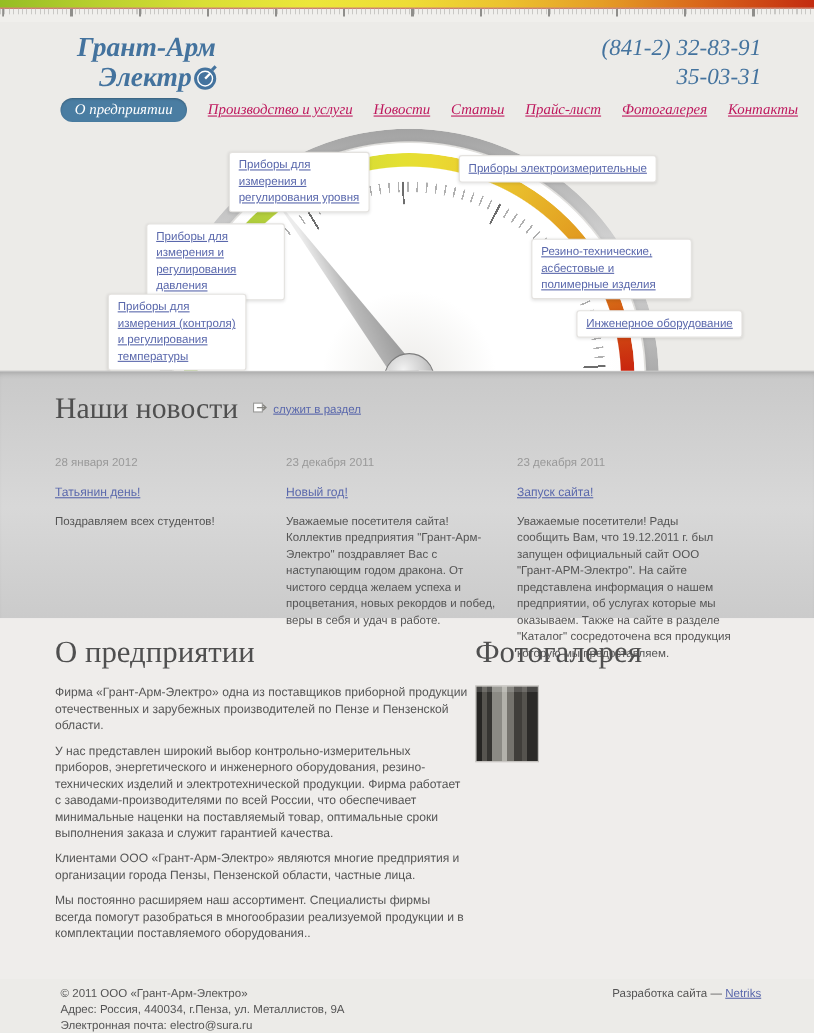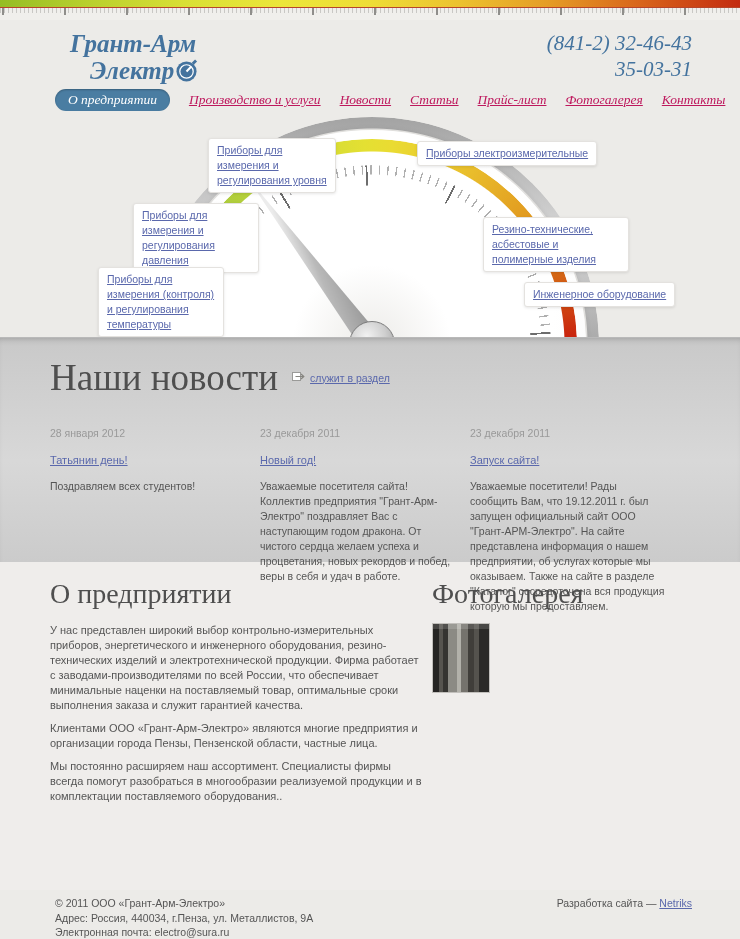--- a/index.html
+++ b/index.html
@@ -87,21 +87,21 @@
   .gl-3 { left:133px; top:91px;  width:126px; }
   .gl-4 { left:483px; top:105px;  width:146px; }
   .gl-5 { left:98px;  top:155px; width:126px; }
   .gl-6 { left:524px; top:170px; }
 
   
   .news { height:225px; background:linear-gradient(180deg,#c9c9c9 0%,#d8d8d8 55%,#cbcbcb 100%);
     border-top:1px solid #b9b9b9; box-shadow:inset 0 5px 7px -5px rgba(0,0,0,.28);
     padding:18px 50px 0 50px; }
   .news-head { display:flex; align-items:center; gap:14px; }
-  .news-title { font-family:"Liberation Serif", serif; font-size:37px; font-weight:normal; color:#4f4f4f; }
+  .news-title { font-family:"Liberation Serif", serif; font-size:27px; font-weight:normal; color:#4f4f4f; }
   .goto-link { font-size:10.5px; color:#5a68ac; text-decoration:underline; display:flex; align-items:center; gap:5px; }
   .news-cols { display:grid; grid-template-columns:195px 195px 195px; gap:15px; margin-top:28px; }
   .news-item .date { font-size:10.5px; color:#999; margin-bottom:11px; }
   .news-item .title a { font-size:11px; color:#5a68ac; text-decoration:underline; }
   .news-item .body { font-size:10.5px; line-height:15px; color:#555; margin-top:11px; }
 
   
   .about { height:328px; background:#efedeb; padding:16px 48px 0 50px;
     display:grid; grid-template-columns:382px auto; overflow:hidden; }
   .h2 { font-family:"Liberation Serif", serif; font-size:28px; font-weight:normal; color:#4f4f4f; margin-bottom:13px; }
@@ -134,21 +134,21 @@
         <svg viewBox="0 0 24 24" width="23" height="23">
           <line x1="18.5" y1="5" x2="22" y2="1.5" stroke="#44739e" stroke-width="3"></line>
           <circle cx="12" cy="13" r="10.5" fill="#44739e"></circle>
           <circle cx="12" cy="13" r="7" fill="none" stroke="#fff" stroke-width="1.3"></circle>
           <line x1="12" y1="13" x2="16.8" y2="8.2" stroke="#fff" stroke-width="2.2"></line>
         </svg>
       </span>
     </div>
   </div>
   <div class="phones">
-    <div>(841-2) 32-46-43</div>
+    <div>(841-2) 32-83-91</div>
     <div>35-03-31</div>
   </div>
 </div>
 
 <div class="nav">
   <a class="active">О предприятии</a>
   <a>Производство и услуги</a>
   <a>Новости</a>
   <a>Статьи</a>
   <a>Прайс-лист</a>
@@ -214,20 +214,21 @@
       <div class="date">23 декабря 2011</div>
       <div class="title"><a>Запуск сайта!</a></div>
       <div class="body">Уважаемые посетители! Рады сообщить Вам, что 19.12.2011 г. был запущен официальный сайт ООО "Грант-АРМ-Электро". На сайте представлена информация о нашем предприятии, об услугах которые мы оказываем. Также на сайте в разделе "Каталог" сосредоточена вся продукция которую мы предоставляем.</div>
     </div>
   </div>
 </div>
 
 <div class="about">
   <div>
     <h2 class="h2">О предприятии</h2>
+    <p>Фирма «Грант-Арм-Электро» одна из поставщиков приборной продукции отечественных и зарубежных производителей по Пензе и Пензенской области.</p>
     <p>У нас представлен широкий выбор контрольно-измерительных приборов, энергетического и инженерного оборудования, резино-технических изделий и электротехнической продукции. Фирма работает с заводами-производителями по всей России, что обеспечивает минимальные наценки на поставляемый товар, оптимальные сроки выполнения заказа и служит гарантией качества.</p>
     <p>Клиентами ООО «Грант-Арм-Электро» являются многие предприятия и организации города Пензы, Пензенской области, частные лица.</p>
     <p>Мы постоянно расширяем наш ассортимент. Специалисты фирмы всегда помогут разобраться в многообразии реализуемой продукции и в комплектации поставляемого оборудования..</p>
 
   </div>
   <div>
     <h2 class="h2">Фотогалерея</h2>
     <a class="thumb"></a>
   </div>
 </div>

